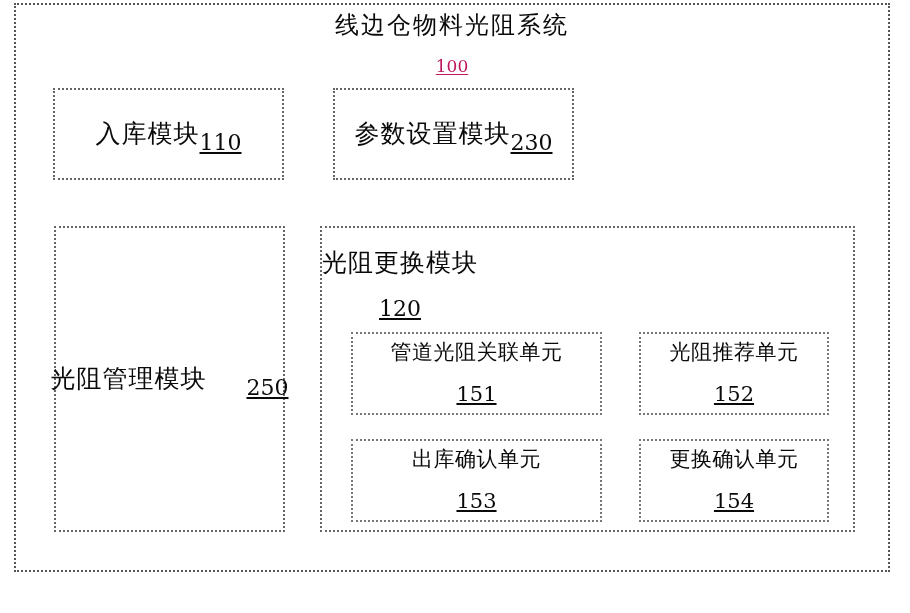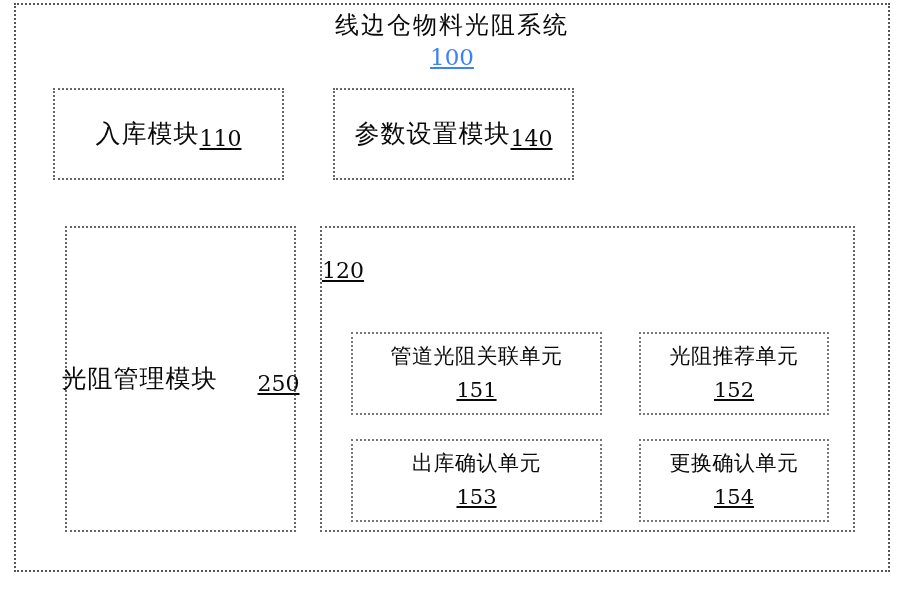--- a/index.html
+++ b/index.html
@@ -49,21 +49,21 @@
     font-size: 25px;
     line-height: 1.18;
     letter-spacing: 1px;
     white-space: nowrap;
     color: #0a0a0a;
   }
 
   .box-ref {
     font-size: 22px;
     line-height: 1.2;
-    margin-top: 10px;
+    margin-top: 18px;
     text-decoration: underline;
     text-underline-offset: 2px;
     color: #0a0a0a;
     font-family: "DejaVu Serif", "Liberation Serif", serif;
   }
 
   
   .system-title-wrap {
     position: absolute;
     left: 14px;
@@ -71,36 +71,36 @@
     width: 876px;
     text-align: center;
   }
   .system-title {
     font-size: 24px;
     line-height: 1.16;
     letter-spacing: 2px;
     color: #0a0a0a;
   }
   .system-ref {
-    font-size: 23px;
+    font-size: 17px;
     line-height: 1.2;
-    margin-top: 4px;
+    margin-top: 16px;
     text-decoration: underline;
     text-underline-offset: 2px;
-    color: #3b82f6;
+    color: #be185d;
     font-family: "DejaVu Serif", "Liberation Serif", serif;
   }
 
   
   #box-110 { left: 53px;  top: 88px;  width: 231px; height: 92px; }
   #box-120 { left: 333px; top: 88px;  width: 241px; height: 92px; }
   #box-130 { left: 603px; top: 88px;  width: 250px; height: 92px; }
 
   
-  #box-140 { left: 65px;  top: 226px; width: 231px; height: 306px; gap: 40px; }
+  #box-140 { left: 54px;  top: 226px; width: 231px; height: 306px; gap: 40px; }
 
   
   #box-150 {
     left: 320px;
     top: 226px;
     width: 535px;
     height: 306px;
     justify-content: flex-start;
     align-items: stretch;
     padding: 0;
@@ -148,31 +148,32 @@
     <div class="system-ref">100</div>
   </div>
 
   <div class="box" id="box-110">
     <div class="box-title">入库模块</div>
     <div class="box-ref">110</div>
   </div>
 
   <div class="box" id="box-120">
     <div class="box-title">参数设置模块</div>
-    <div class="box-ref">140</div>
+    <div class="box-ref">230</div>
   </div>
 
 
   <div class="box" id="box-140">
     <div class="box-title">光阻管理模块</div>
     <div class="box-ref">250</div>
   </div>
 
   <div class="box" id="box-150">
     <div class="container-head">
+      <span class="box-title">光阻更换模块</span>
       <span class="box-ref">120</span>
     </div>
 
     <div class="subunit" id="box-151">
       <div class="box-title">管道光阻关联单元</div>
       <div class="box-ref">151</div>
     </div>
 
     <div class="subunit" id="box-152">
       <div class="box-title">光阻推荐单元</div>

